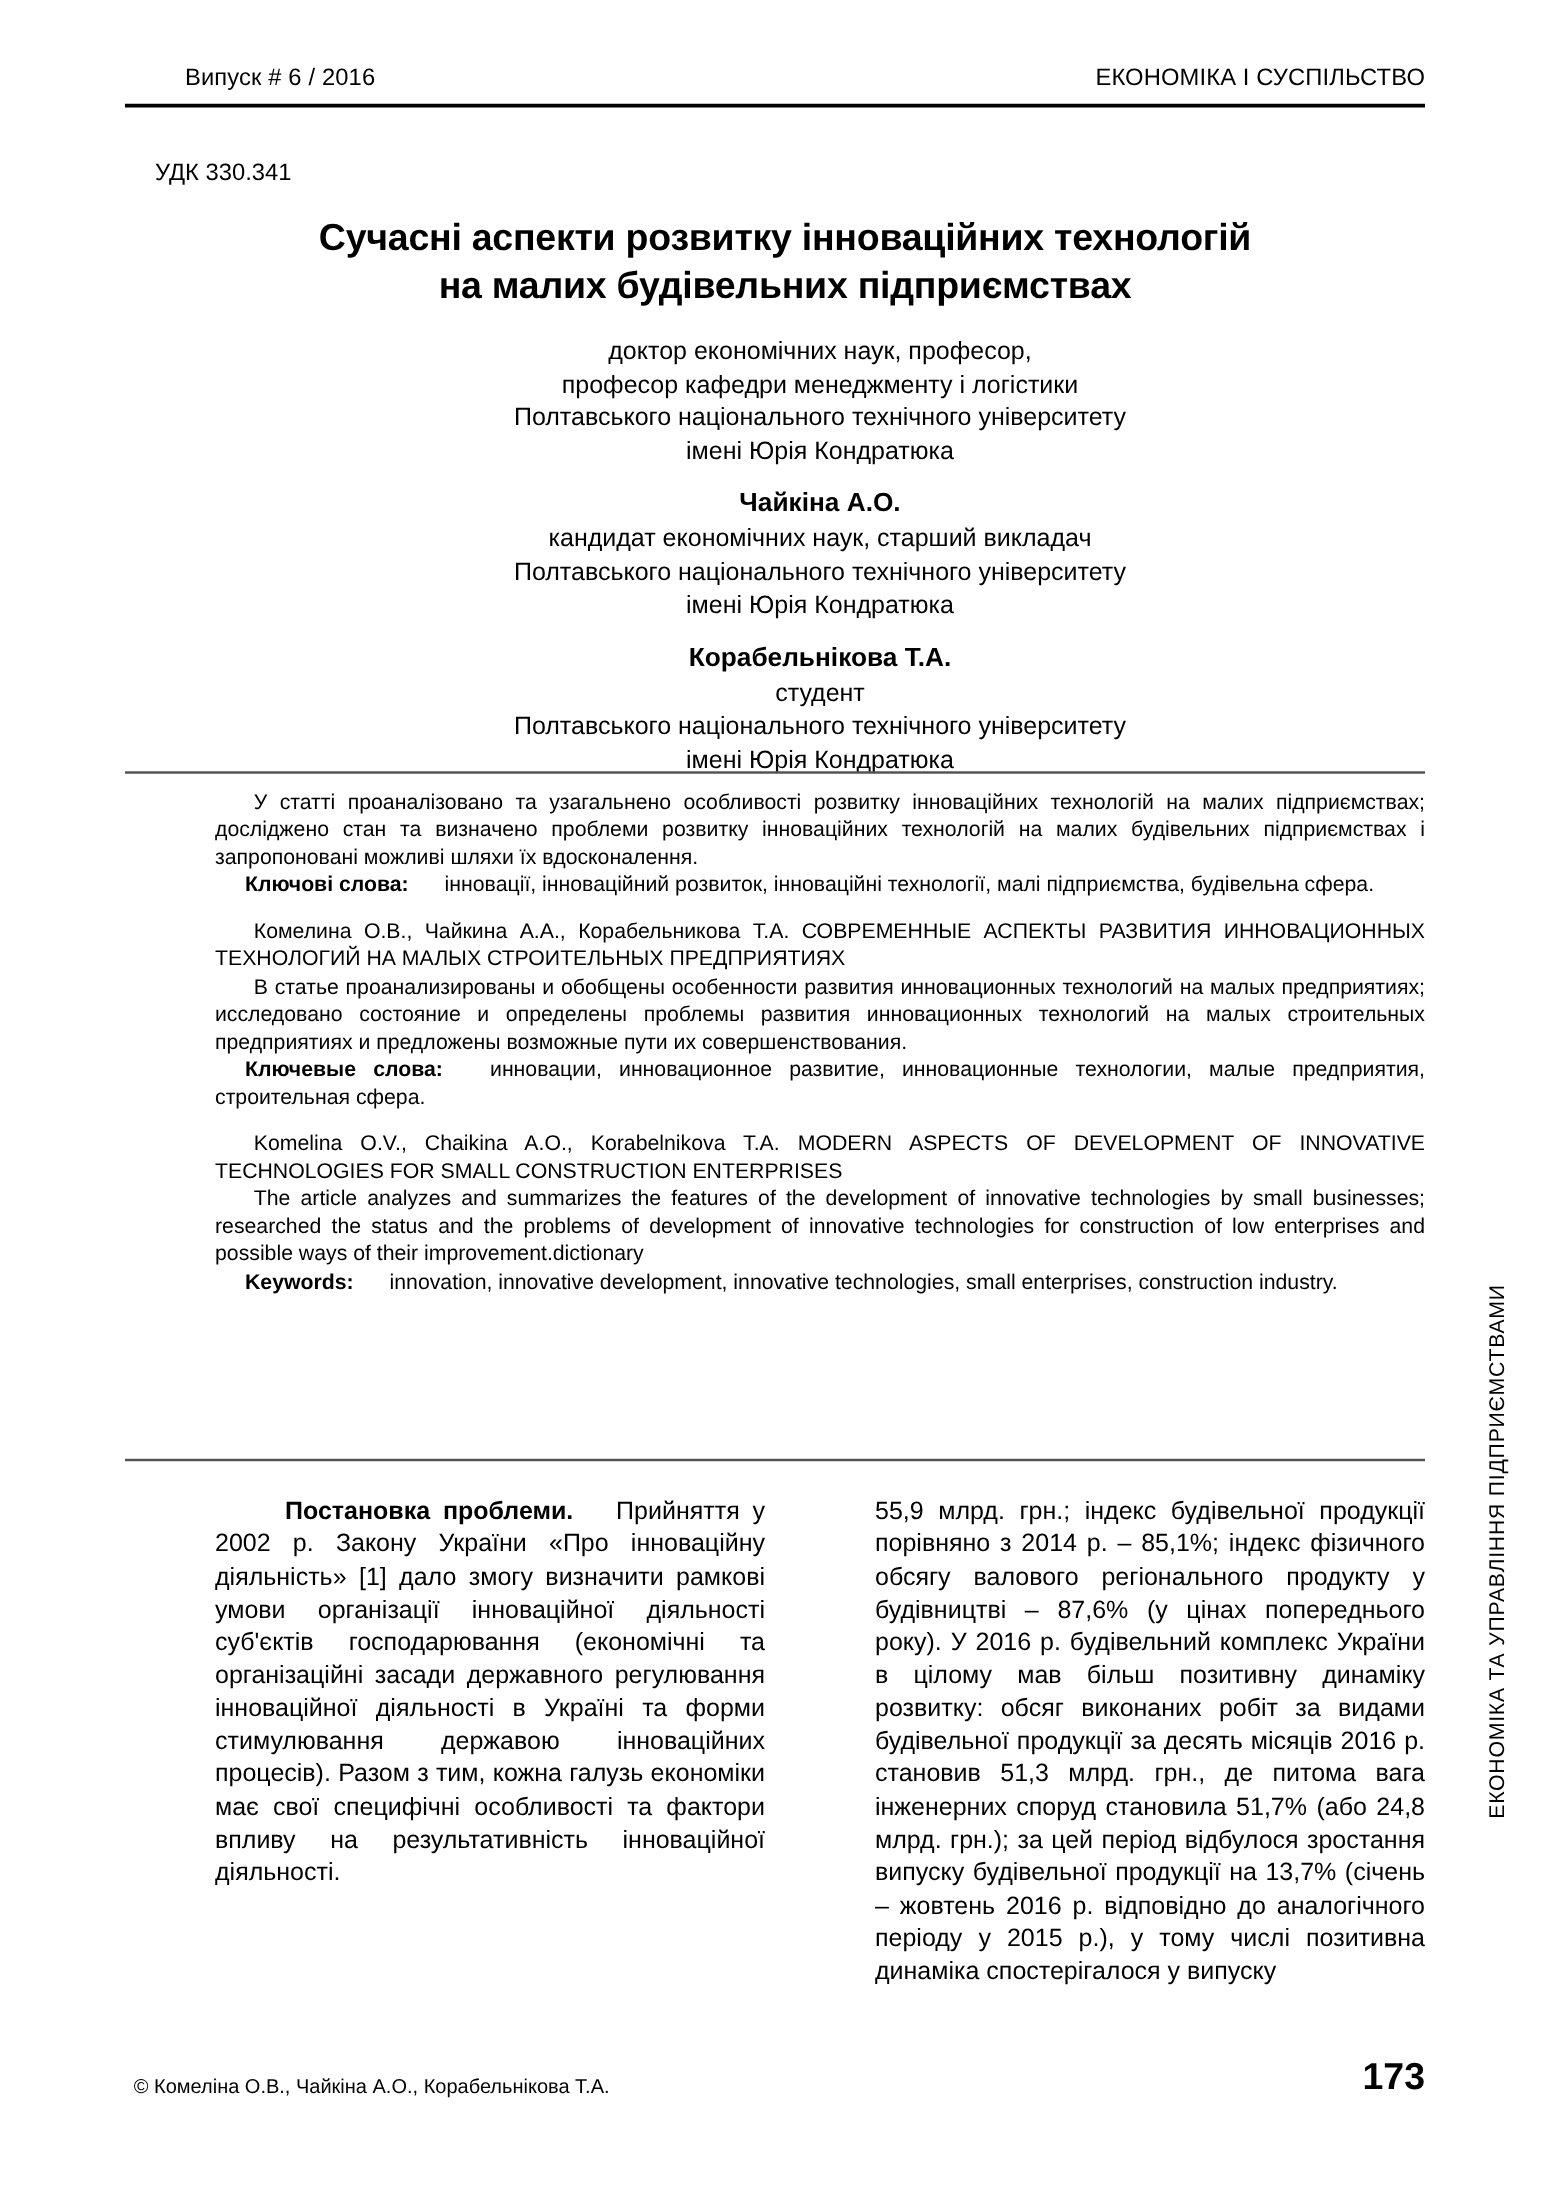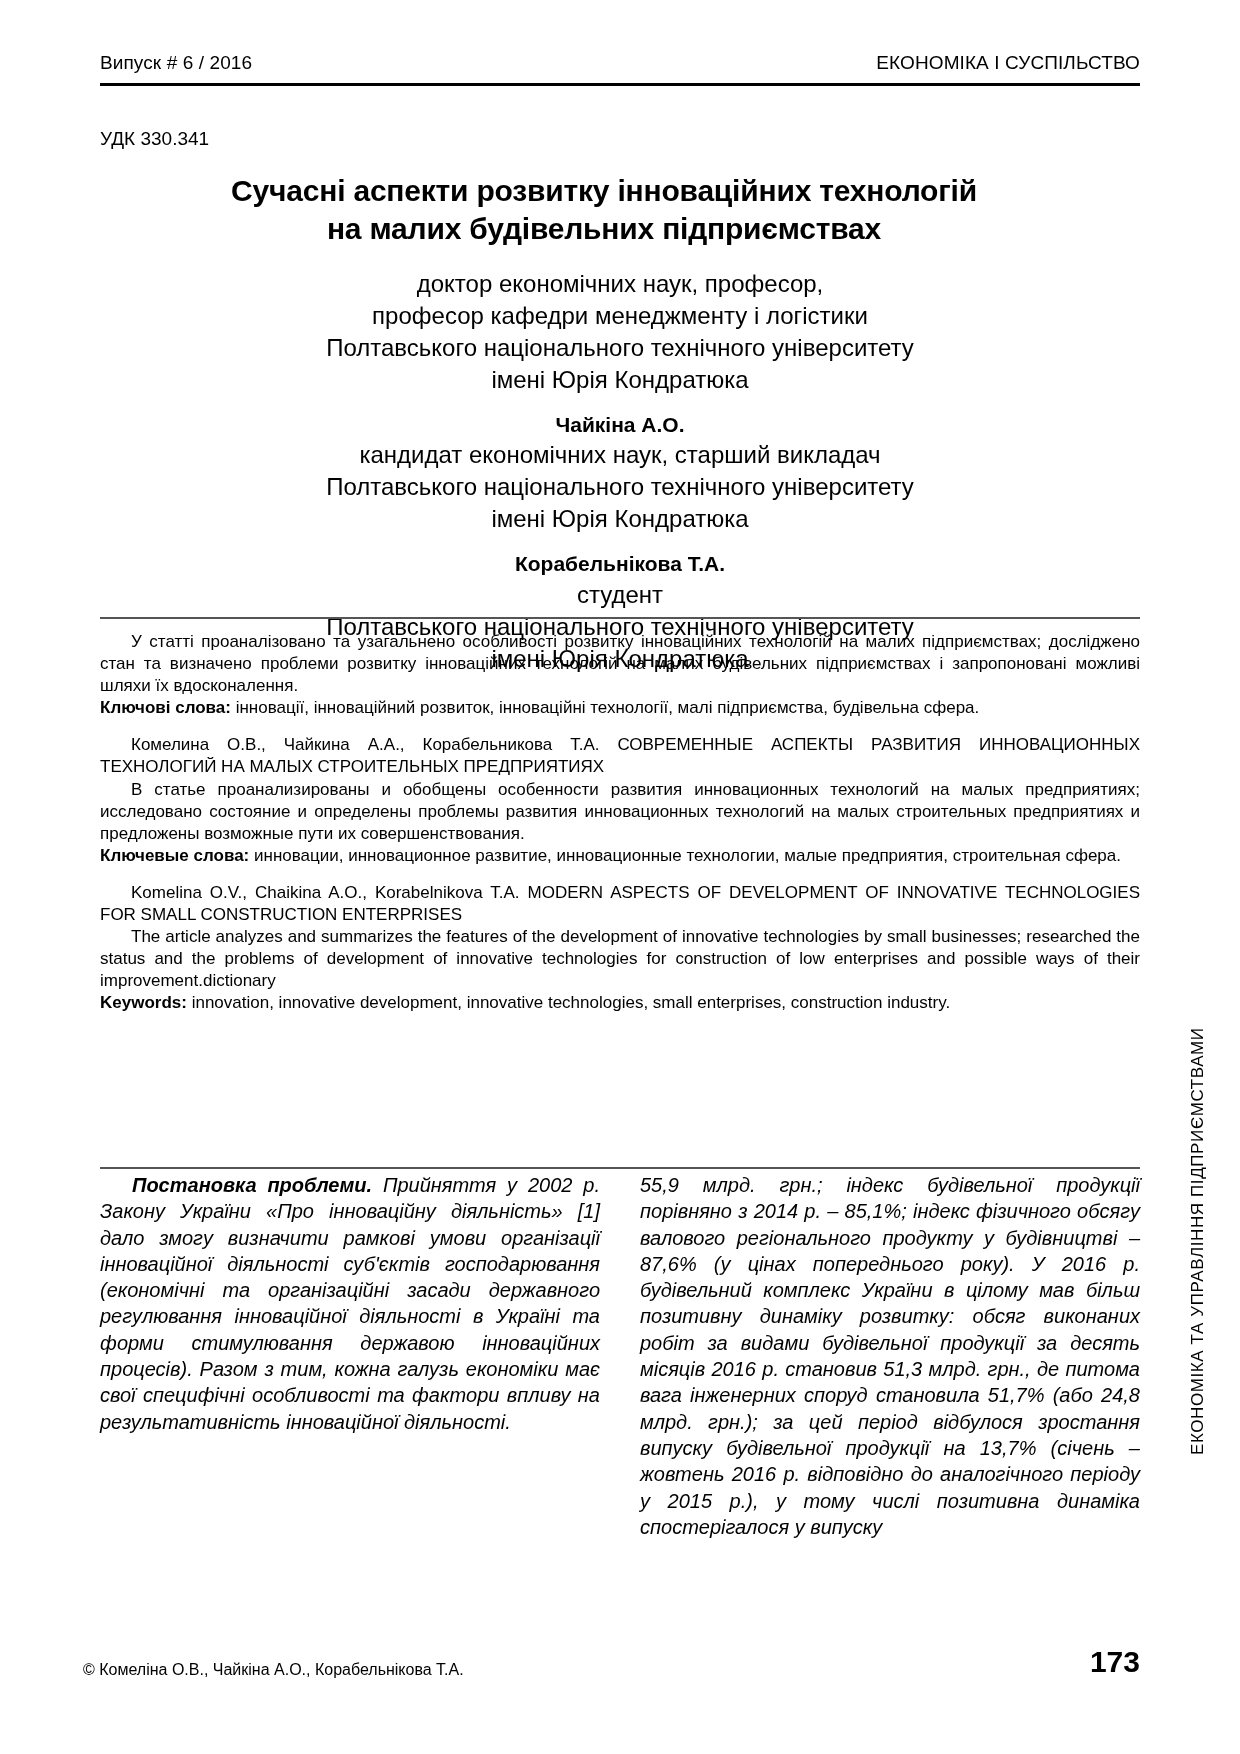--- a/index.html
+++ b/index.html
@@ -1,15 +1,15 @@
 <!DOCTYPE html>
 <html><head>
 <meta charset="utf-8">
 <style>
-  * { box-sizing: border-box; }
+  * { box-sizing: border-box; padding-left: 24px; }
   html, body { margin: 0; padding: 0; }
   body {
     width: 1240px;
     height: 1754px;
     background: #ffffff;
     font-family: "Liberation Sans", sans-serif;
     color: #000000;
     position: relative;
     overflow: hidden;
   }
@@ -73,21 +73,21 @@
     text-align: center;
   }
   .author-block { margin-bottom: 14px; }
   .author-block:last-child { margin-bottom: 0; }
   .author-name {
     font-size: 21px;
     font-weight: bold;
     line-height: 1.42;
   }
   .author-line {
-    font-size: 24px;
+    font-size: 20px;
     line-height: 1.33;
     text-align: center;
   }
 
   
   .rule {
     position: absolute;
     left: 100px;
     width: 1040px;
     height: 2px;
@@ -113,26 +113,25 @@
     margin: 0;
   }
   .abs-p.tight { text-indent: 0; }
   .abs-kw { font-weight: bold; }
   .abs-en { font-size: 16.5px; }
 
   
   .body-cols {
     position: absolute;
     left: 100px;
-    top: 1172px;
+    top: 1196px;
     width: 1040px;
     height: 430px;
     display: flex;
     gap: 40px;
-    font-style: italic;
   }
   .col {
     width: 500px;
   }
   .col p {
     margin: 0;
     font-size: 20px;
     line-height: 1.315;
     text-align: justify;
     text-indent: 32px;

